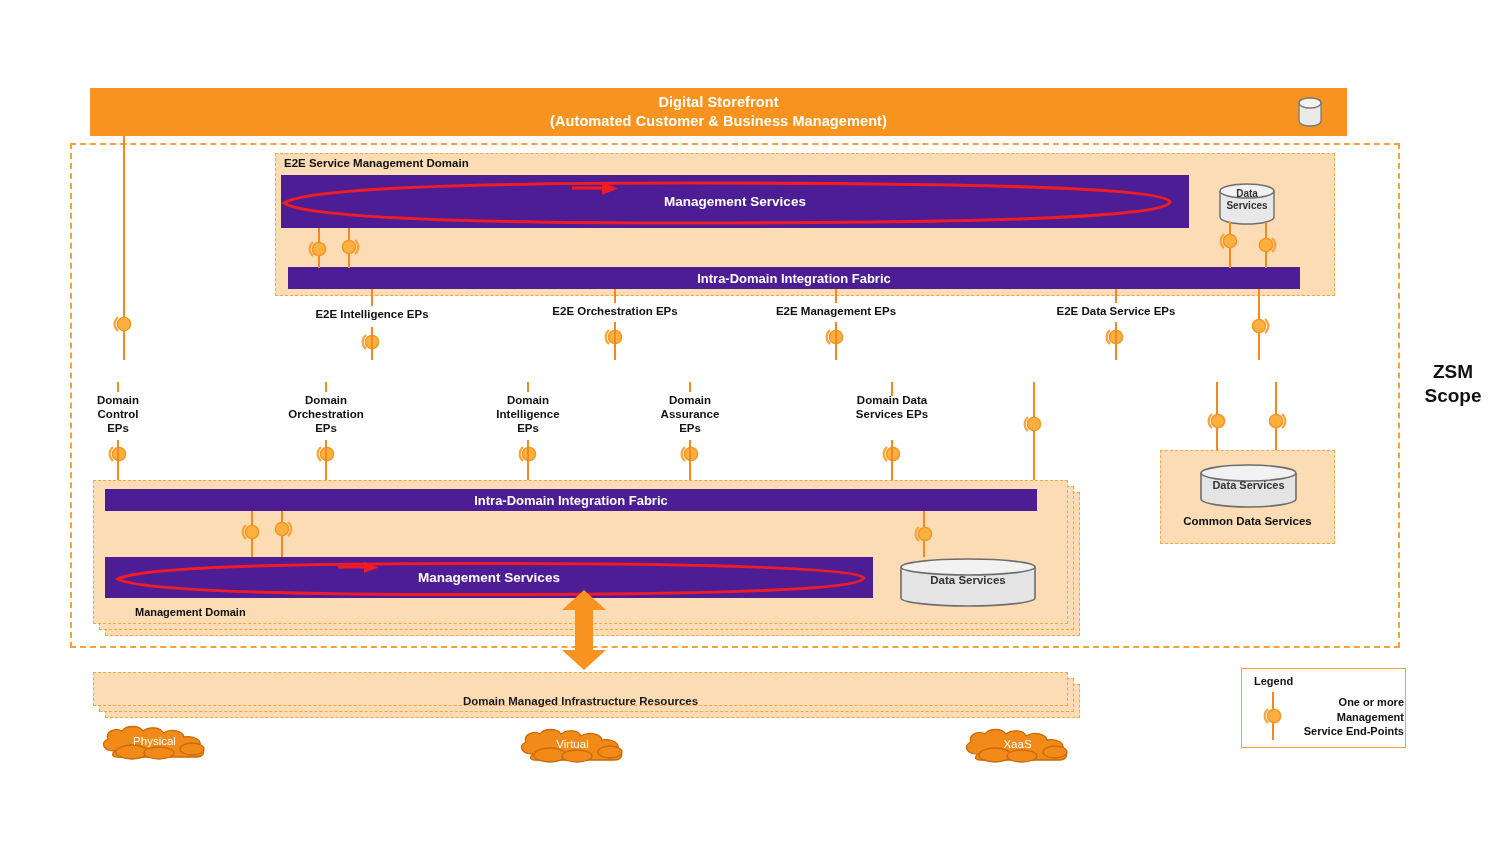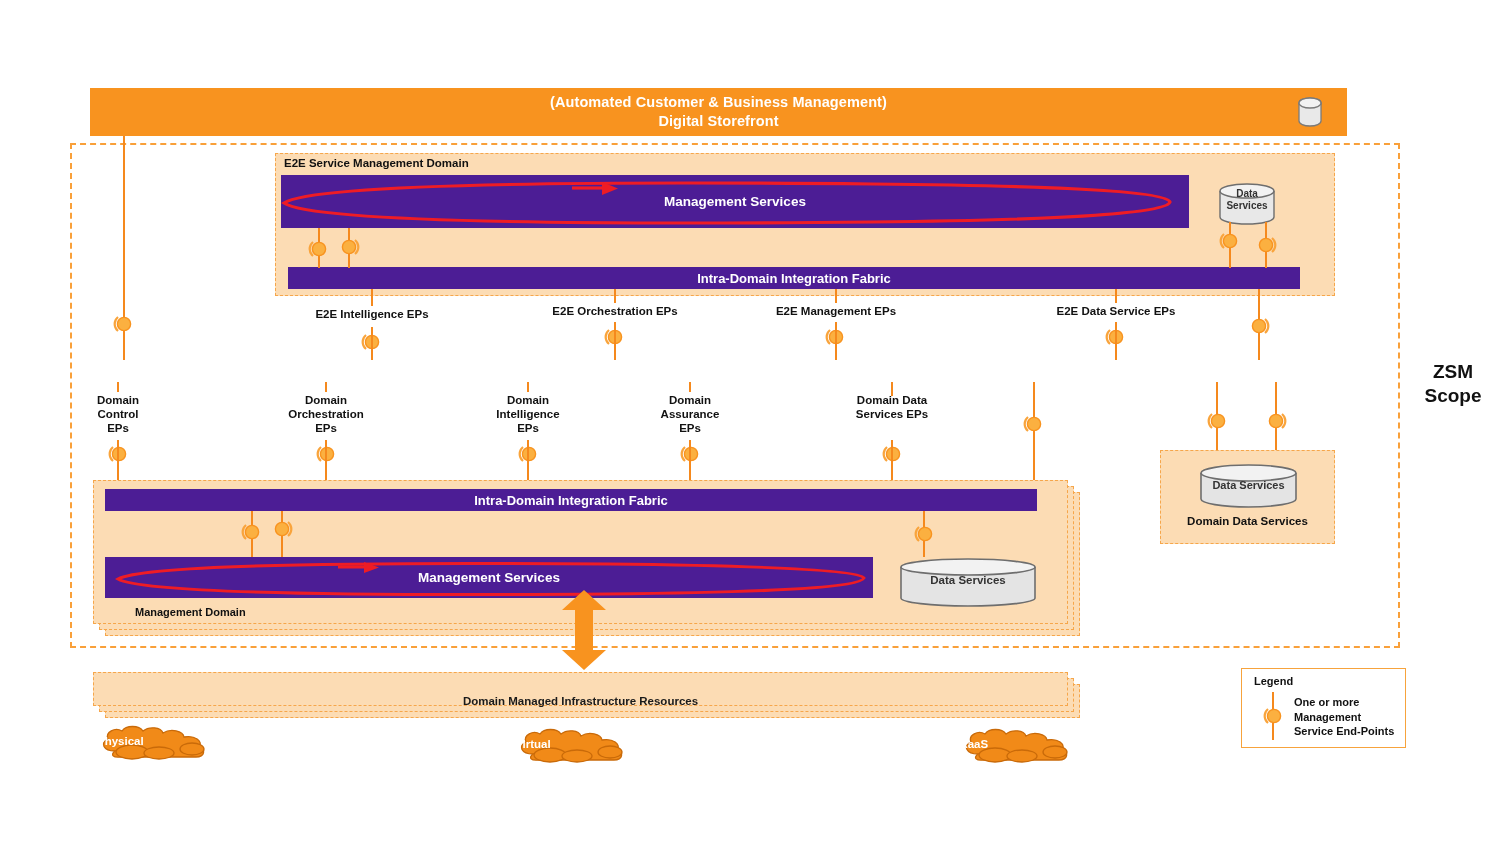--- a/index.html
+++ b/index.html
@@ -20,28 +20,28 @@
   .eplbl{font-size:11.5px;font-weight:700;color:#111;text-align:center;line-height:1.2;}
 
   
   .vline{background:#f5891d;width:2.4px;}
 
   
   .ep{width:26px;height:26px;}
 
   
   .cloudwrap{position:absolute;}
-  .cloudwrap .ctxt{position:absolute;left:0;right:0;
-     color:#ffffff;font-size:11.5px;font-weight:700;}
+  .cloudwrap .ctxt{position:absolute;left:0;right:0;text-align:center;
+     color:#ffffff;font-size:11.5px;font-weight:400;}
 
   .zsm{font-size:19px;font-weight:700;color:#111;text-align:center;line-height:1.25;}
 
   .legendbox{border:1.6px solid #f7a33c;background:#fff;}
   .legendtitle{font-size:11px;font-weight:700;color:#111;}
-  .legendtxt{font-size:11px;font-weight:600;color:#111;line-height:1.32;}
+  .legendtxt{font-size:11px;font-weight:600;color:#111;line-height:1.32;text-align:right;}
 
   .mdlabel{font-size:11px;font-weight:700;color:#111;padding-left:36px;}
   .e2elabel{font-size:11.5px;font-weight:700;color:#111;}
   .infra{font-size:11.5px;font-weight:700;color:#1a1a1a;margin-top:23px;}
   .barlbl{font-size:13px;font-weight:600;}
   .barlbl.ms{font-size:13.5px;}
 </style>
 </head>
 <body>
 
@@ -49,22 +49,22 @@
 
   <div class="abs dashbox" style="left:70px;top:143px;width:1330px;height:505px;"></div>
 
   <div class="abs zsm" style="left:1408px;top:360px;width:90px;">
     <div>ZSM</div>
     <div>Scope</div>
   </div>
 
   <div class="abs storefront" style="left:90px;top:88px;width:1257px;height:48px;display:flex;align-items:center;justify-content:center;">
     <div style="text-align:center;">
+      <div>Digital Storefront</div>
       <div>(Automated Customer &amp; Business Management)</div>
-      <div>Digital Storefront</div>
     </div>
   </div>
 
   <svg class="abs" style="left:1296px;top:95px;" width="28" height="34" viewBox="0 0 28 34">
     <ellipse cx="14" cy="8" rx="11" ry="5" fill="#e9e9e9" stroke="#7a7a7a" stroke-width="1.3"></ellipse>
     <path d="M3 8 L3 26 A11 5 0 0 0 25 26 L25 8" fill="#e9e9e9" stroke="#7a7a7a" stroke-width="1.3"></path>
     <ellipse cx="14" cy="8" rx="11" ry="5" fill="#f2f2f2" stroke="#7a7a7a" stroke-width="1.3"></ellipse>
   </svg>
 
   <div class="abs vline" style="left:123px;top:136px;height:224px;"></div>
@@ -293,21 +293,21 @@
   <svg class="abs" style="left:560px;top:590px;" width="48" height="80" viewBox="0 0 48 80">
     <polygon points="24,0 46,20 33,20 33,60 46,60 24,80 2,60 15,60 15,20 2,20" fill="#f8931f"></polygon>
   </svg>
 
   <div class="abs domainbox" style="left:1160px;top:450px;width:175px;height:94px;"></div>
   <svg class="abs" style="left:1199px;top:464px;" width="99" height="45" viewBox="0 0 99 45">
     <path d="M2 9 L2 35 A47.5 8 0 0 0 97 35 L97 9" fill="#e4e4e4" stroke="#6e6e6e" stroke-width="1.6"></path>
     <ellipse cx="49.5" cy="9" rx="47.5" ry="8" fill="#f2f2f2" stroke="#6e6e6e" stroke-width="1.6"></ellipse>
   </svg>
   <div class="abs" style="left:1199px;top:479px;width:99px;text-align:center;font-size:11px;color:#333;font-weight:600;">Data Services</div>
-  <div class="abs" style="left:1160px;top:515px;width:175px;text-align:center;font-size:11.5px;font-weight:700;color:#111;">Domain Data Services</div>
+  <div class="abs" style="left:1160px;top:515px;width:175px;text-align:center;font-size:11.5px;font-weight:700;color:#111;">Common Data Services</div>
 
   <div class="abs domainbox" style="left:105px;top:684px;width:975px;height:34px;"></div>
   <div class="abs domainbox" style="left:99px;top:678px;width:975px;height:34px;"></div>
   <div class="abs domainbox" style="left:93px;top:672px;width:975px;height:34px;display:flex;align-items:center;justify-content:center;">
     <span class="infra">Domain Managed Infrastructure Resources</span>
   </div>
 
   <div class="cloudwrap" style="left:97px;top:725px;width:115px;height:36px;">
     <svg width="115" height="36" viewBox="0 0 115 36">
       <path d="M18 26 C6 26 3 18 11 14 C8 7 18 2 25 6 C29 0 42 0 46 6

